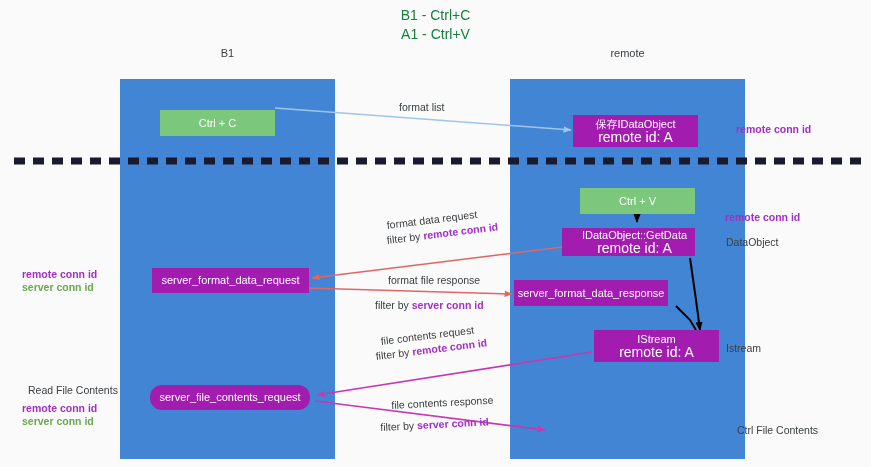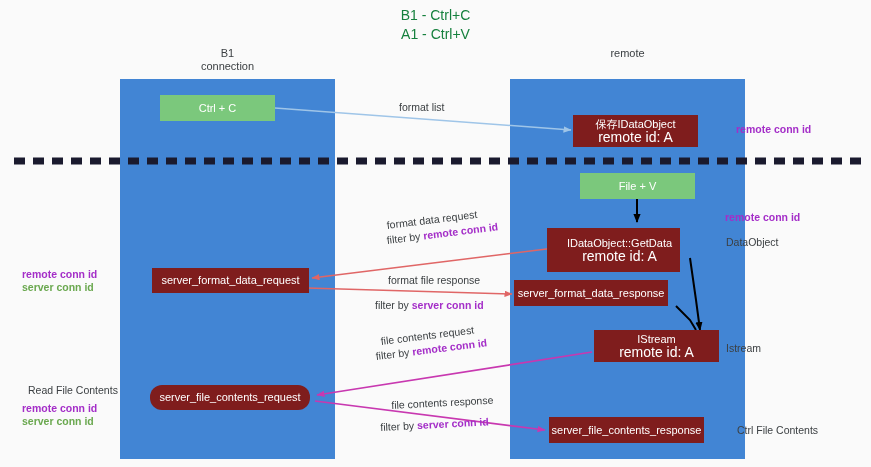--- a/index.html
+++ b/index.html
@@ -13,22 +13,22 @@
   #stage{position:absolute;left:0;top:0;width:871px;height:467px;}
 
   
   .lane{position:absolute;background:#4285d4;}
   .lane-head{position:absolute;text-align:center;font-size:11px;line-height:13px;color:#3c4043;}
 
   
   .box{position:absolute;box-sizing:border-box;display:flex;flex-direction:column;
        align-items:center;justify-content:center;text-align:center;
        font-size:11px;line-height:13px;color:#ffffff;}
-  .box.orange{background:#7f1d1d;}
-  .box.green{background:#7bc87c;}
+  .box.orange{background:#a21caf;}
+  .box.green{background:#7bc87c;margin-top:15px;}
   .box .l2{font-size:14px;line-height:13px;}
 
   
   svg#wires{position:absolute;left:0;top:0;width:871px;height:467px;overflow:visible;}
 
   
   .lbl{position:absolute;font-size:10.5px;line-height:13px;white-space:nowrap;}
   .lbl.dark{color:#3c4043;}
   .lbl.purple{color:#a42ec8;font-weight:bold;}
   .lbl.green{color:#6aa84f;font-weight:bold;}
@@ -43,21 +43,20 @@
 
 <div id="stage">
 
   <div class="title">
     <span class="two">B1 - Ctrl+C</span>
     <span class="two">A1 - Ctrl+V</span>
   </div>
 
   <div class="lane-head" style="left:120px;top:47px;width:215px;">
     <div>B1</div>
-    <div>connection</div>
   </div>
   <div class="lane-head" style="left:510px;top:47px;width:235px;">
     <div>remote</div>
   </div>
 
   <div class="lane" style="left:120px;top:79px;width:215px;height:380px;"></div>
   <div class="lane" style="left:510px;top:79px;width:235px;height:380px;"></div>
 
   <svg id="wires">
     <defs>
@@ -97,24 +96,24 @@
   <div class="box green" style="left:160px;top:95px;width:115px;height:26px;">
     <div>Ctrl + C</div>
   </div>
 
   <div class="box orange" style="left:573px;top:115px;width:125px;height:32px;">
     <div>保存IDataObject</div>
     <div class="l2">remote id: A</div>
   </div>
 
   <div class="box green" style="left:580px;top:173px;width:115px;height:26px;">
-    <div>File + V</div>
+    <div>Ctrl + V</div>
   </div>
 
-  <div class="box orange" style="left:547px;top:228px;width:133px;height:44px;padding-left:12px;">
+  <div class="box orange" style="left:562px;top:228px;width:133px;height:28px;padding-left:12px;">
     <div>IDataObject::GetData</div>
     <div class="l2">remote id: A</div>
   </div>
 
   <div class="box orange" style="left:152px;top:268px;width:157px;height:25px;">
     <div>server_format_data_request</div>
   </div>
 
   <div class="box orange" style="left:514px;top:280px;width:154px;height:26px;">
     <div>server_format_data_response</div>
@@ -122,23 +121,20 @@
 
   <div class="box orange" style="left:594px;top:330px;width:125px;height:32px;">
     <div>IStream</div>
     <div class="l2">remote id: A</div>
   </div>
 
   <div class="box orange" style="left:150px;top:385px;width:160px;height:25px;border-radius:12px;">
     <div>server_file_contents_request</div>
   </div>
 
-  <div class="box orange" style="left:549px;top:417px;width:155px;height:26px;">
-    <div>server_file_contents_response</div>
-  </div>
 
   <div class="lbl dark" style="left:399px;top:101px;">format list</div>
 
   <div class="lbl rot" style="left:386px;top:219px;transform:rotate(-7deg);">
     <span class="dark">format data request</span>
   </div>
   <div class="lbl rot" style="left:386px;top:234px;transform:rotate(-7deg);">
     <span class="dark">filter by </span><b class="p">remote conn id</b>
   </div>
 

